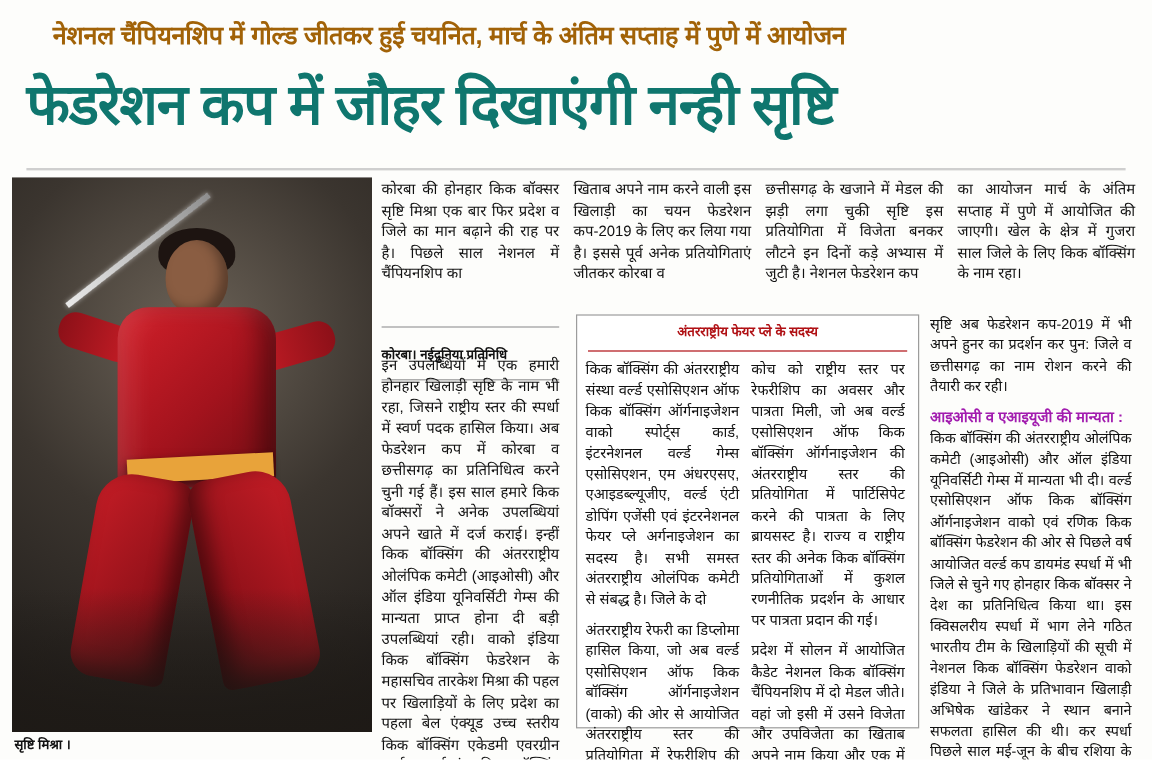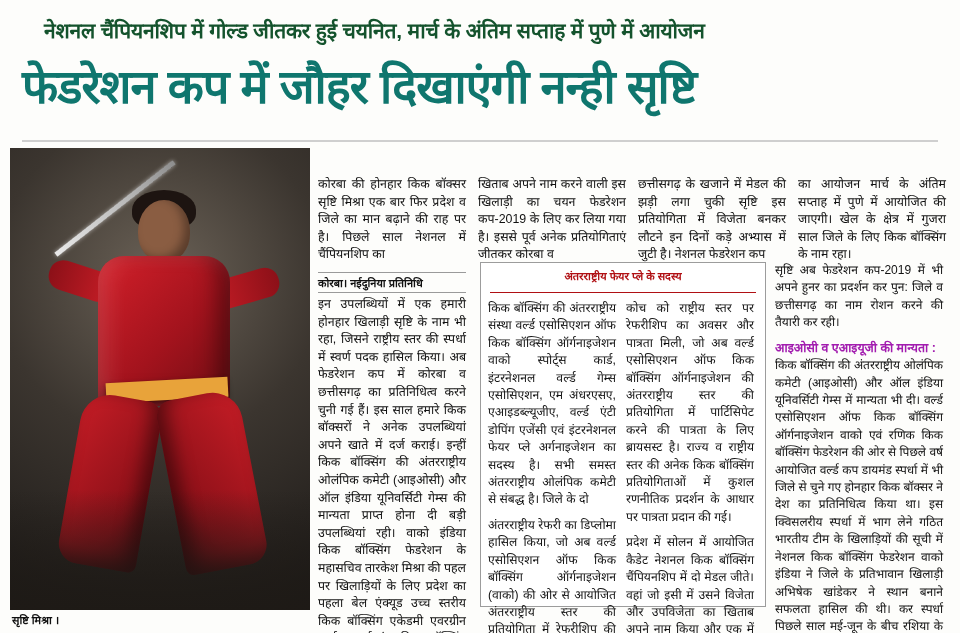--- a/index.html
+++ b/index.html
@@ -22,21 +22,21 @@
   
   .kicker {
     position: absolute;
     left: 44px;
     top: 18px;
     width: 880px;
     font-family: "Liberation Sans", sans-serif;
     font-weight: bold;
     font-size: 21px;
     line-height: 26px;
-    color: #14532d;
+    color: #a16207;
     letter-spacing: -0.2px;
     white-space: nowrap;
   }
   .headline {
     position: absolute;
     left: 22px;
     top: 56px;
     width: 930px;
     font-family: "Liberation Sans", sans-serif;
     font-weight: bold;
@@ -168,37 +168,37 @@
   
   .col {
     position: absolute;
     font-family: "Liberation Sans", sans-serif;
     font-size: 12.4px;
     line-height: 17.6px;
     color: #111111;
     text-align: justify;
   }
   
-  .intro-col { top: 150px; width: 148px; margin-top: 26px; }
+  .intro-col { top: 150px; width: 148px; }
   .intro-c1 { left: 318px; }
   .intro-c2 { left: 478px; }
   .intro-c3 { left: 638px; }
   .intro-c4 { left: 798px; }
 
   .byline {
     position: absolute;
     left: 318px;
     top: 272px;
     width: 148px;
     font-size: 11px;
     font-weight: bold;
     color: #111;
     border-top: 1px solid #9a9a9a;
     border-bottom: 1px solid #9a9a9a;
-    padding: 2px 0;
+    padding: 14px 0;
   }
   .bc1 { left: 318px; top: 296px; width: 148px; }
   .bc3 { left: 775px; top: 262px; width: 168px; }
 
   
   .box {
     position: absolute;
     left: 480px;
     top: 262px;
     width: 286px;

